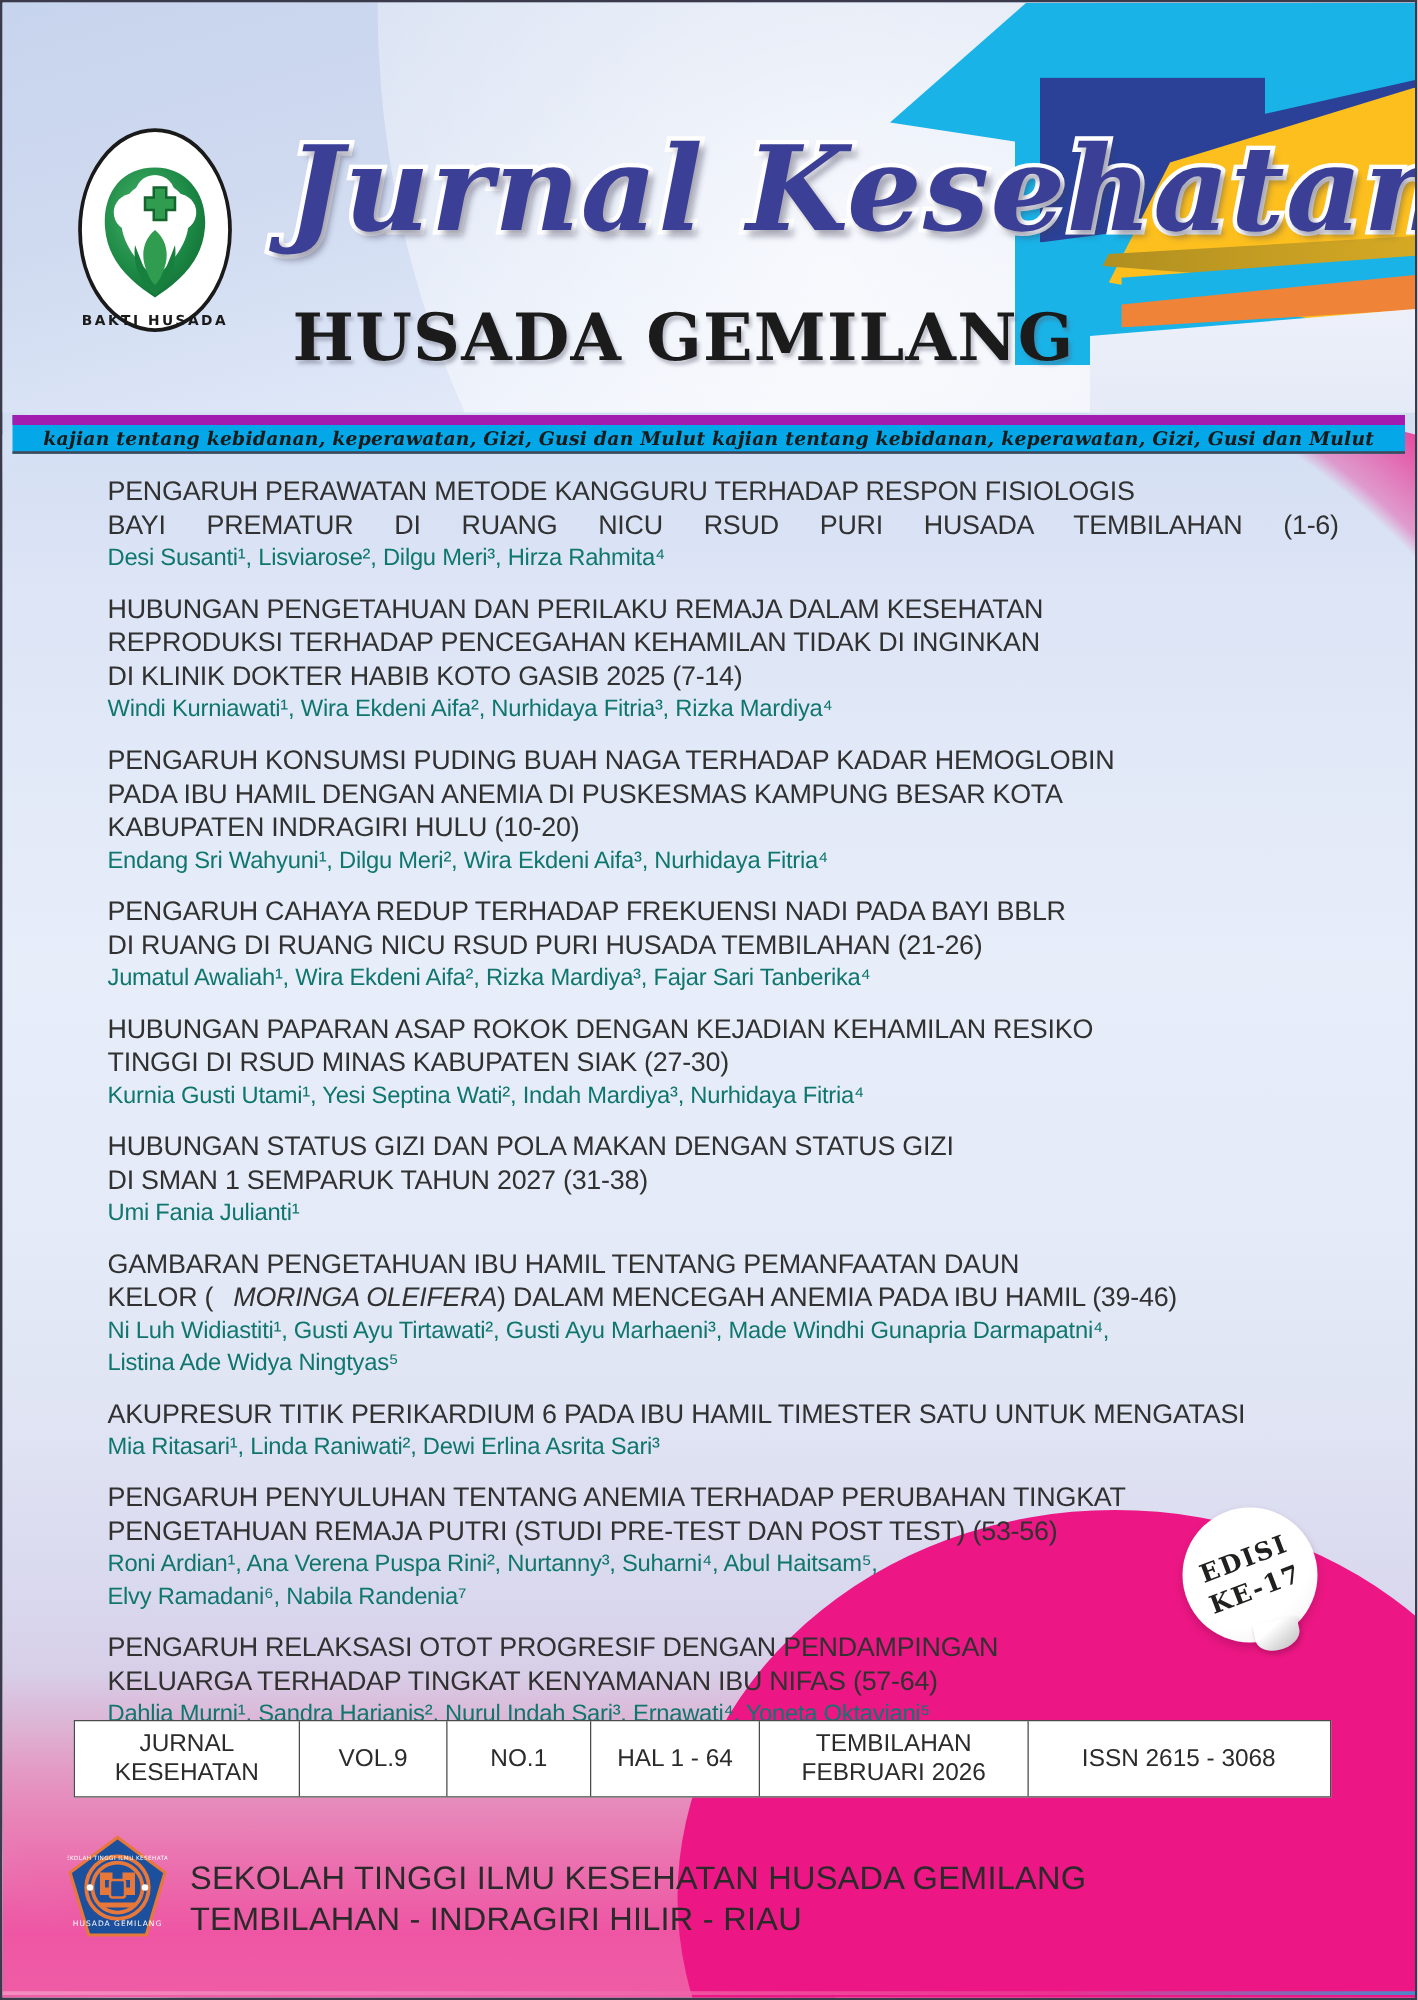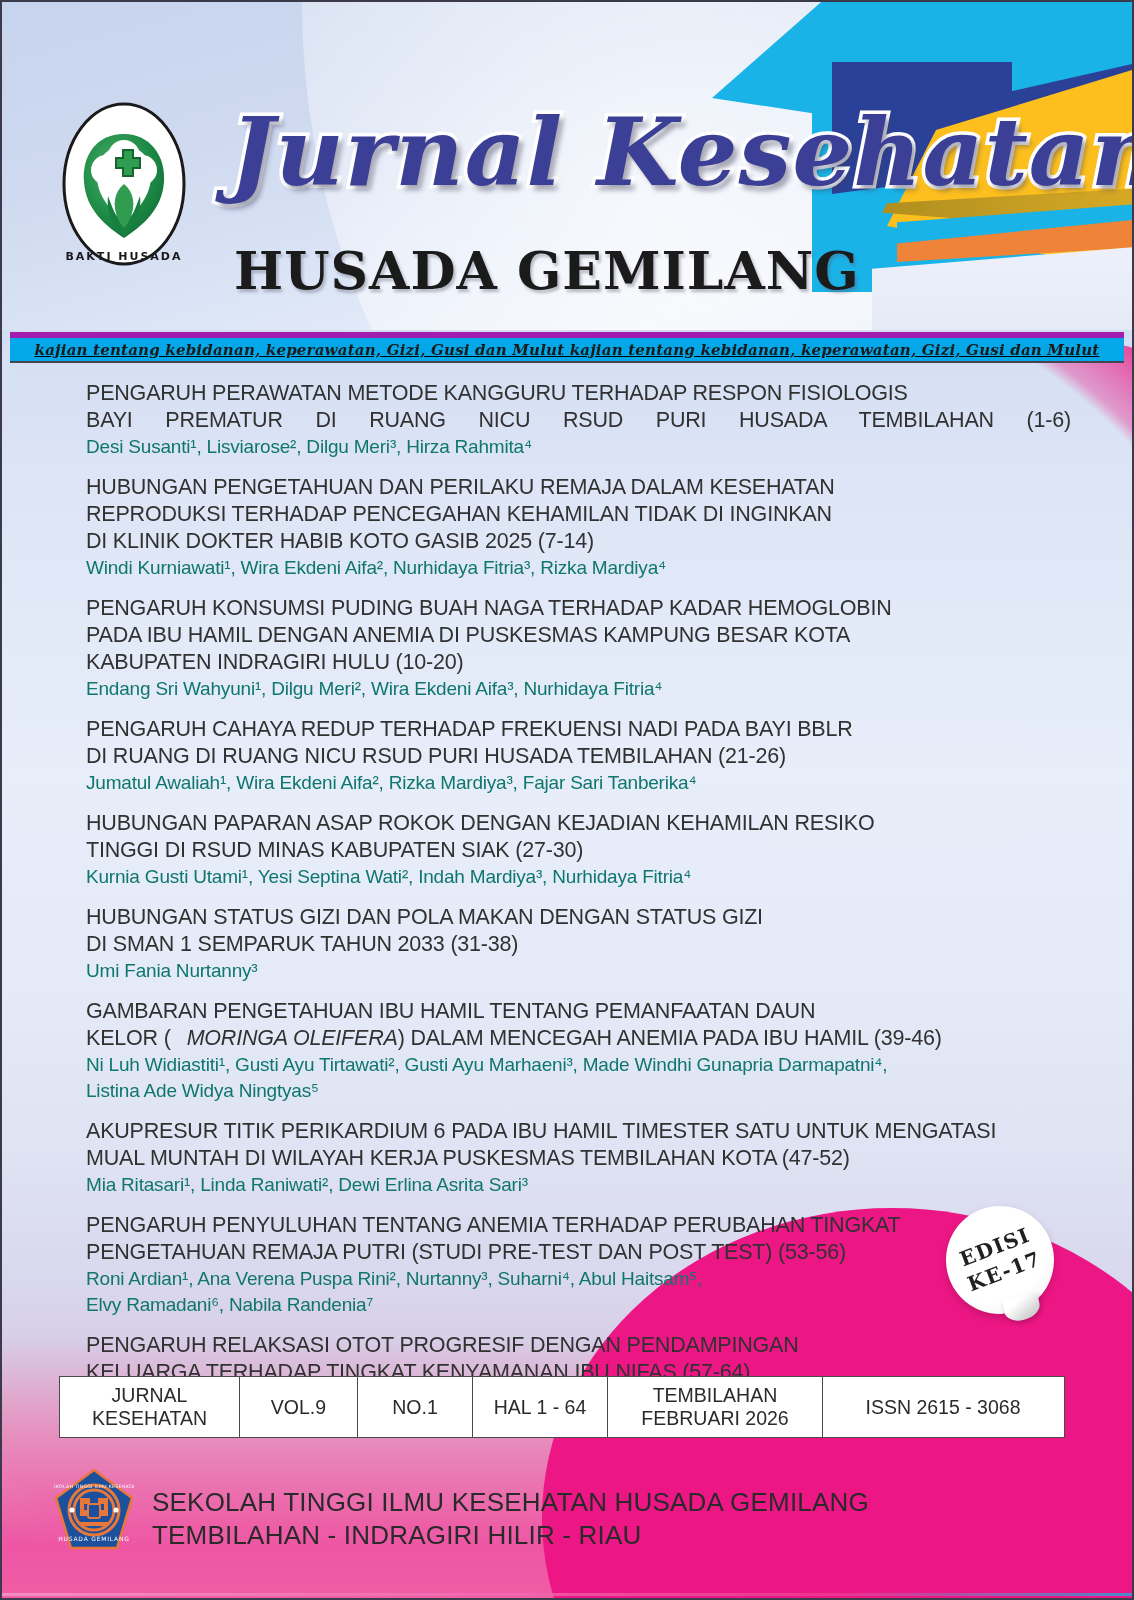--- a/index.html
+++ b/index.html
@@ -125,23 +125,23 @@
     letter-spacing:1px; color:#1b1b1b;
     text-shadow:2px 3px 3px rgba(90,90,110,.40);
     white-space:nowrap;
   }
 
   
   .tagline-band {
     position:absolute; left:8px; top:330px;
     width:1114px; height:31px;
     background:#04a7e8;
-    border-top:6px solid #a21caf;
+    border-top:8px solid #a21caf;
     border-bottom:2px solid #454554;
-    display:flex; align-items:center; justify-content:center;text-decoration:underline;
+    display:flex; align-items:center; justify-content:center;
   }
   .tagline-text {
     font-family:"DejaVu Serif", serif;
     font-style:italic; font-weight:bold;
     font-size:15px; color:#1a1a1a;
     letter-spacing:.2px; white-space:nowrap;
   }
 
   
   .articles {
@@ -322,34 +322,33 @@
     </div>
 
     <div class="article">
       <div class="art-title">HUBUNGAN PAPARAN ASAP ROKOK DENGAN KEJADIAN KEHAMILAN RESIKO</div>
       <div class="art-title">TINGGI DI RSUD MINAS KABUPATEN SIAK (27-30)</div>
       <div class="art-authors">Kurnia Gusti Utami¹, Yesi Septina Wati², Indah Mardiya³, Nurhidaya Fitria⁴</div>
     </div>
 
     <div class="article">
       <div class="art-title">HUBUNGAN STATUS GIZI DAN POLA MAKAN DENGAN STATUS GIZI</div>
-      <div class="art-title">DI SMAN 1 SEMPARUK TAHUN 2033 (31-38)</div>
-      <div class="art-authors">Umi Fania Nurtanny³</div>
+      <div class="art-title">DI SMAN 1 SEMPARUK TAHUN 2027 (31-38)</div>
+      <div class="art-authors">Umi Fania Julianti¹</div>
     </div>
 
     <div class="article">
       <div class="art-title">GAMBARAN PENGETAHUAN IBU HAMIL TENTANG PEMANFAATAN DAUN</div>
       <div class="art-title" id="art6-line2">KELOR (<span class="ital">MORINGA OLEIFERA</span>) DALAM MENCEGAH ANEMIA PADA IBU  HAMIL (39-46)</div>
       <div class="art-authors">Ni Luh Widiastiti¹, Gusti Ayu Tirtawati², Gusti Ayu Marhaeni³, Made Windhi Gunapria Darmapatni⁴,</div>
       <div class="art-authors">Listina Ade Widya Ningtyas⁵</div>
     </div>
 
     <div class="article">
       <div class="art-title">AKUPRESUR TITIK PERIKARDIUM 6 PADA IBU HAMIL TIMESTER SATU UNTUK MENGATASI</div>
-      <div class="art-title">MUAL MUNTAH DI WILAYAH KERJA PUSKESMAS TEMBILAHAN KOTA (47-52)</div>
       <div class="art-authors">Mia Ritasari¹, Linda Raniwati², Dewi Erlina Asrita Sari³</div>
     </div>
 
     <div class="article">
       <div class="art-title">PENGARUH PENYULUHAN TENTANG ANEMIA TERHADAP  PERUBAHAN TINGKAT</div>
       <div class="art-title">PENGETAHUAN REMAJA PUTRI (STUDI PRE-TEST DAN POST TEST) (53-56)</div>
       <div class="art-authors">Roni Ardian¹, Ana Verena Puspa Rini², Nurtanny³, Suharni⁴, Abul Haitsam⁵,</div>
       <div class="art-authors">Elvy Ramadani⁶, Nabila Randenia⁷</div>
     </div>
 

